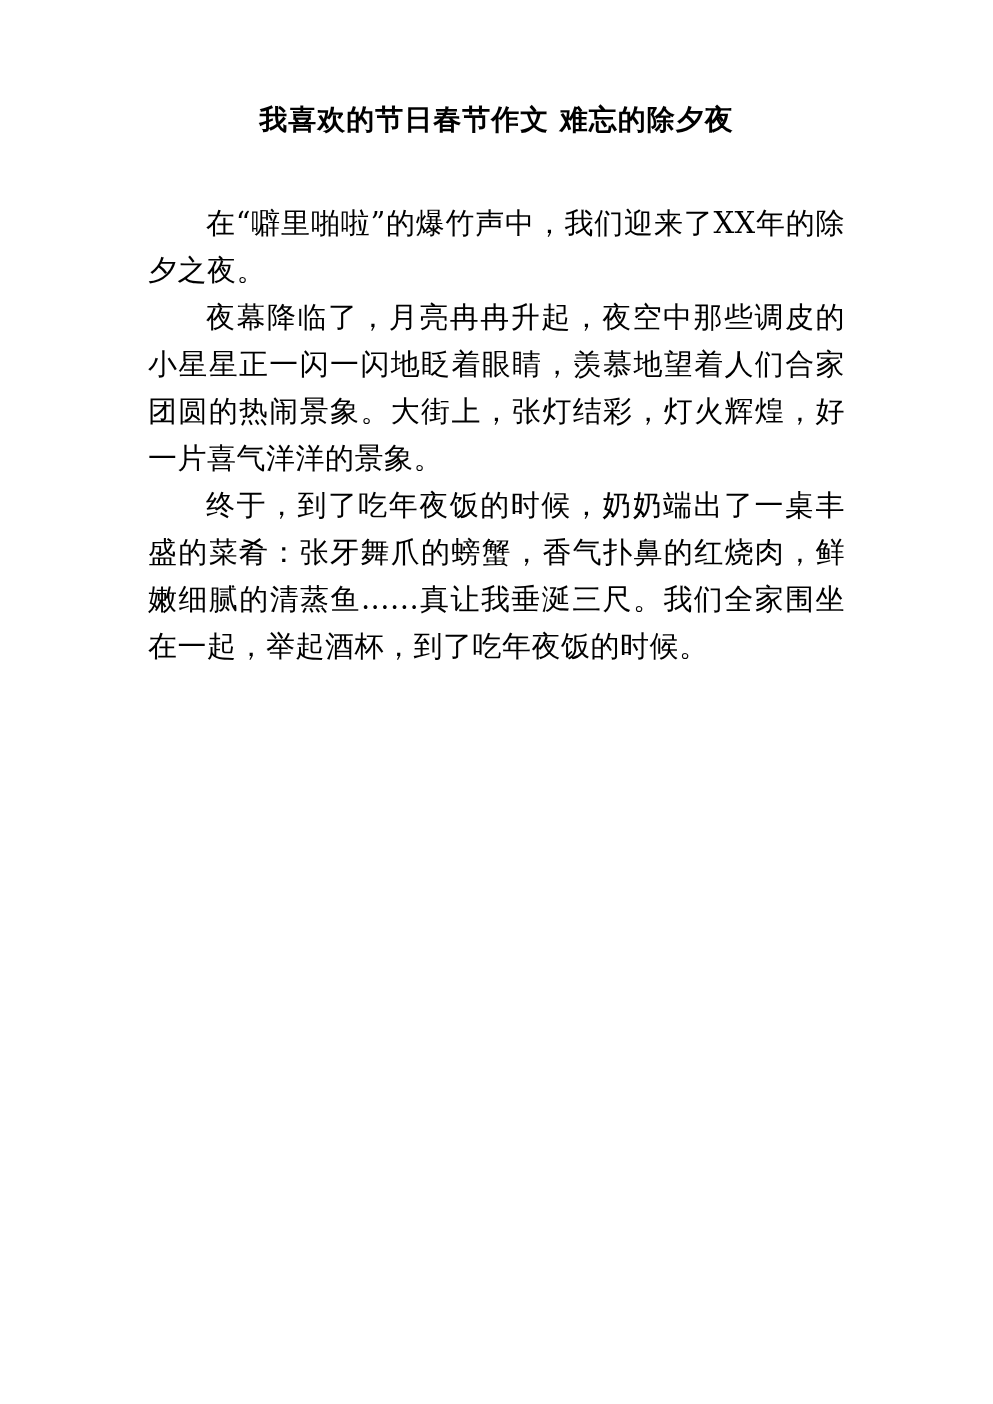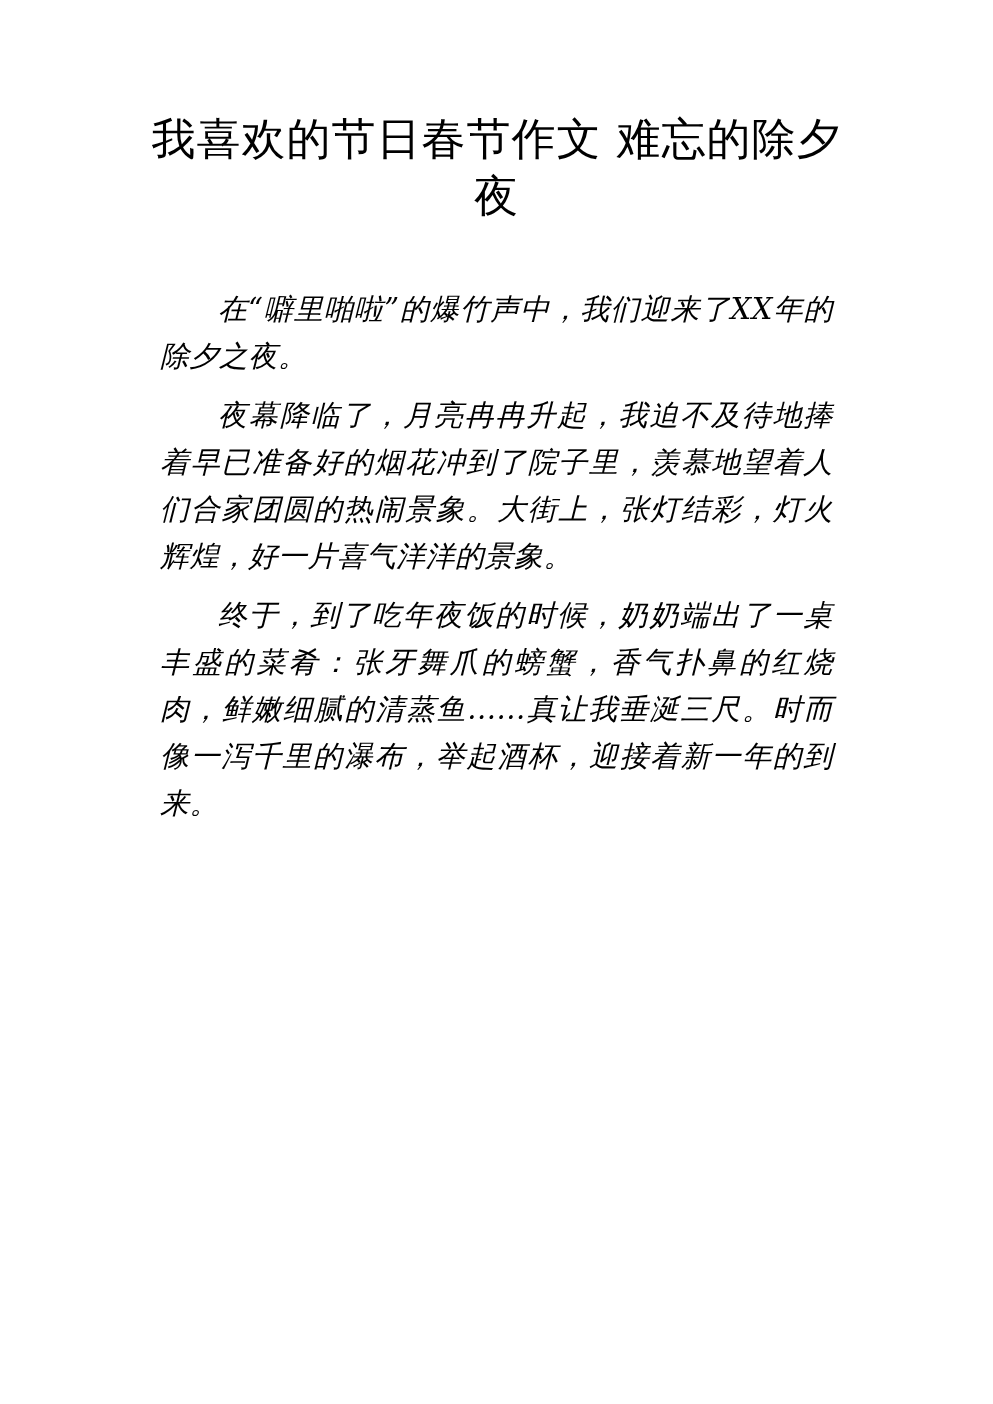--- a/index.html
+++ b/index.html
@@ -16,43 +16,42 @@
   }
   .page {
     width: 993px;
     height: 1404px;
     box-sizing: border-box;
     padding: 98px 148px 40px 148px;
     position: relative;
   }
   .doc-title {
     font-family: "DejaVu Sans", "Liberation Sans", sans-serif;
-    font-size: 44px;
-    font-weight: normal;
+    font-size: 28px;
+    font-weight: bold;
     text-align: center;
     letter-spacing: 1px;
-    margin: 12px 0 62px 0;
+    margin: 4px 0 62px 0;
     line-height: 1.3;
   }
   .body-text {
     font-size: 29px;
     line-height: 1.62;
     text-align: justify;
     text-justify: inter-ideograph;
     letter-spacing: 0.5px;
   }
   .body-text p {
-    margin: 12px;
+    margin: 0;
     text-indent: 2em;
-    font-style: italic;
   }
 </style>
 </head>
 <body>
 
 <div class="page">
   <h1 class="doc-title">我喜欢的节日春节作文 难忘的除夕夜</h1>
   <div class="body-text">
     <p>在“噼里啪啦”的爆竹声中，我们迎来了XX年的除夕之夜。</p>
-    <p>夜幕降临了，月亮冉冉升起，我迫不及待地捧着早已准备好的烟花冲到了院子里，羡慕地望着人们合家团圆的热闹景象。大街上，张灯结彩，灯火辉煌，好一片喜气洋洋的景象。</p>
-    <p>终于，到了吃年夜饭的时候，奶奶端出了一桌丰盛的菜肴：张牙舞爪的螃蟹，香气扑鼻的红烧肉，鲜嫩细腻的清蒸鱼......真让我垂涎三尺。时而像一泻千里的瀑布，举起酒杯，迎接着新一年的到来。</p>
+    <p>夜幕降临了，月亮冉冉升起，夜空中那些调皮的小星星正一闪一闪地眨着眼睛，羡慕地望着人们合家团圆的热闹景象。大街上，张灯结彩，灯火辉煌，好一片喜气洋洋的景象。</p>
+    <p>终于，到了吃年夜饭的时候，奶奶端出了一桌丰盛的菜肴：张牙舞爪的螃蟹，香气扑鼻的红烧肉，鲜嫩细腻的清蒸鱼......真让我垂涎三尺。我们全家围坐在一起，举起酒杯，到了吃年夜饭的时候。</p>
   </div>
 </div>
 
 </body></html>

